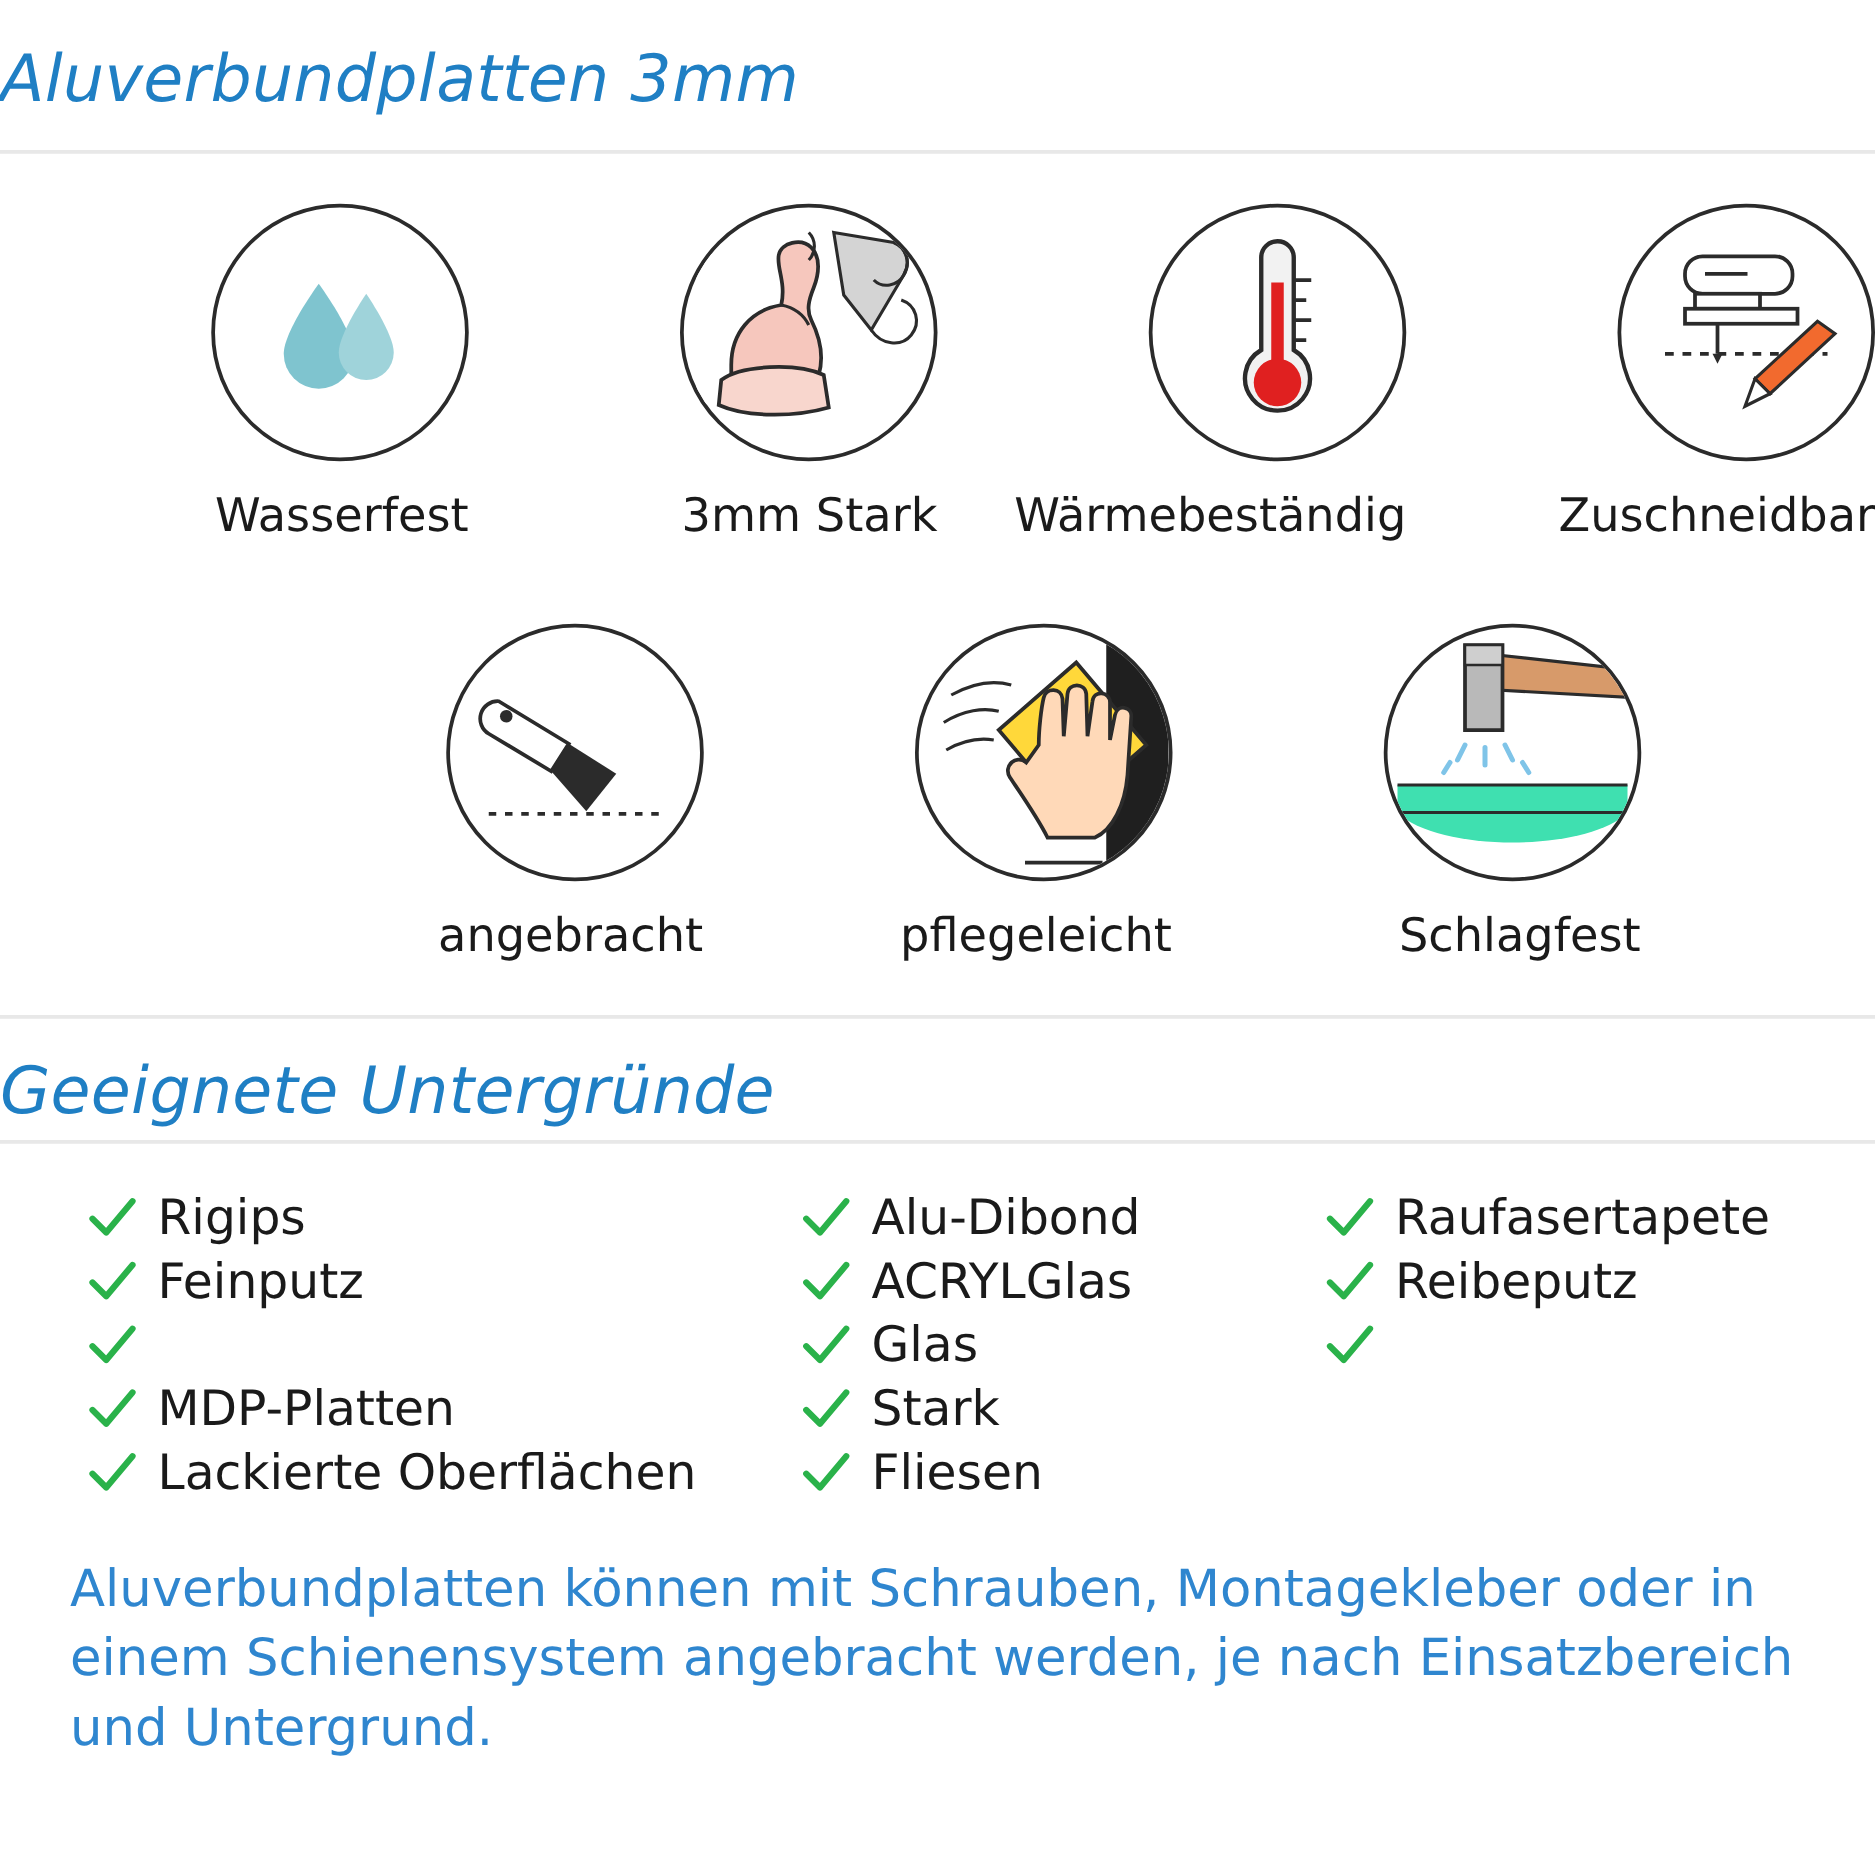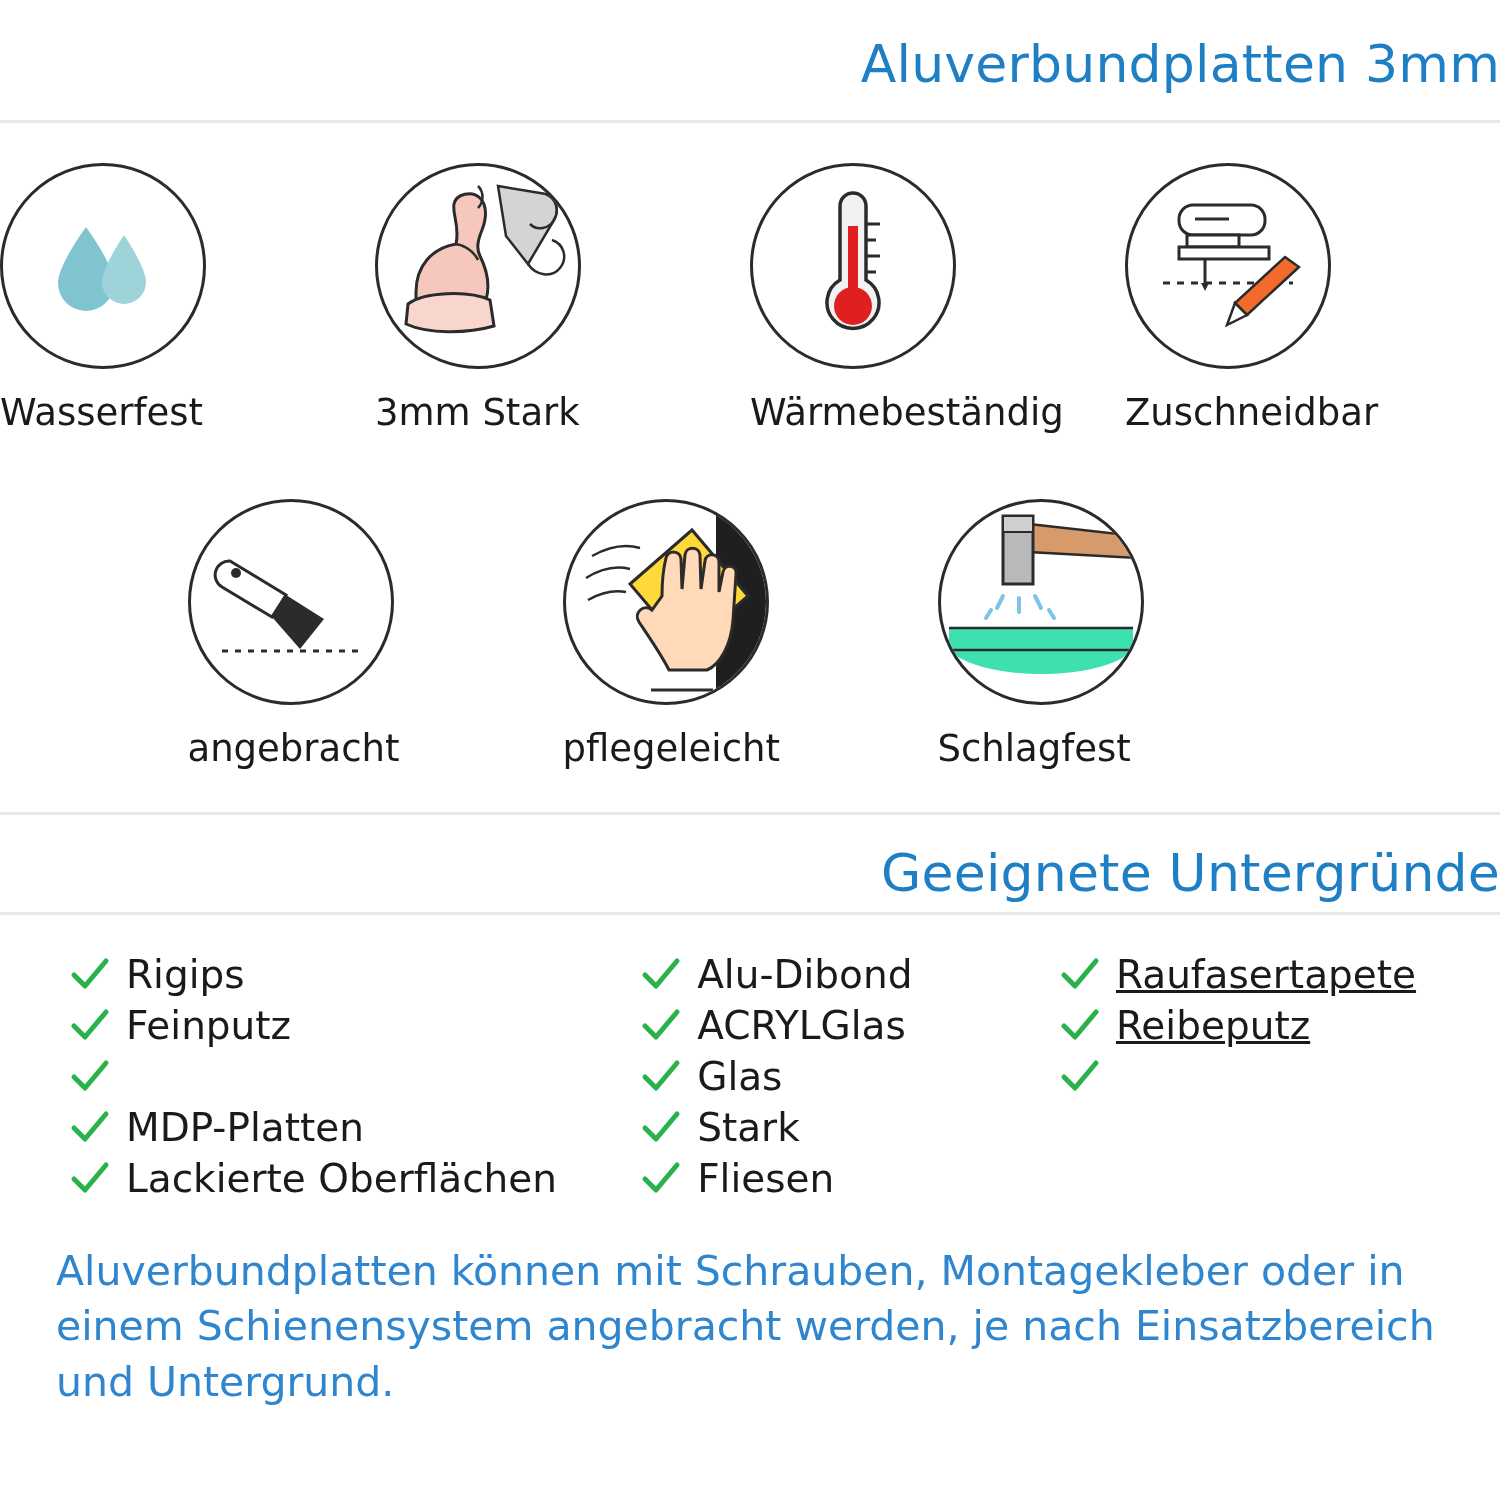--- a/index.html
+++ b/index.html
@@ -18,25 +18,26 @@
   .page {
     width: 1500px;
     height: 1500px;
     position: relative;
     box-sizing: border-box;
   }
 
   
   .title-block {
     width: 100%;
-    text-align: right;
+    text-align: left;
     padding-top: 34px;
     padding-bottom: 26px;
     border-bottom: 3px solid #e8e8e8;
     box-sizing: border-box;
+    font-style: italic;
   }
   .title-block .title {
     font-size: 52px;
     color: #1f7fc4;
     font-weight: 400;
     letter-spacing: 0.2px;
   }
 
   
   .features {
@@ -49,21 +50,21 @@
   }
   .feature-row.row1 > .feature {
     width: 375px;
   }
   .feature-row.row2 > .feature {
     width: 375px;
   }
   .feature {
     display: flex;
     flex-direction: column;
-    align-items: flex-start;
+    align-items: flex-end;
   }
   .circle {
     width: 200px;
     height: 200px;
     border: 3px solid #2b2b2b;
     border-radius: 50%;
     background: #ffffff;
     overflow: hidden;
     position: relative;
     display: flex;
@@ -95,21 +96,21 @@
     display: flex;
     padding: 34px 44px 0 70px;
     box-sizing: border-box;
   }
   .subcol {
     display: flex;
     flex-direction: column;
   }
   .subcol.c1 { width: 600px; }
   .subcol.c2 { width: 440px; }
-  .subcol.c3 { width: 416px; text-decoration: underline; }
+  .subcol.c3 { width: 416px; }
   .sub-item {
     display: flex;
     align-items: center;
     height: 51px;
   }
   .check {
     width: 40px;
     height: 40px;
     flex: 0 0 40px;
     margin-right: 16px;

